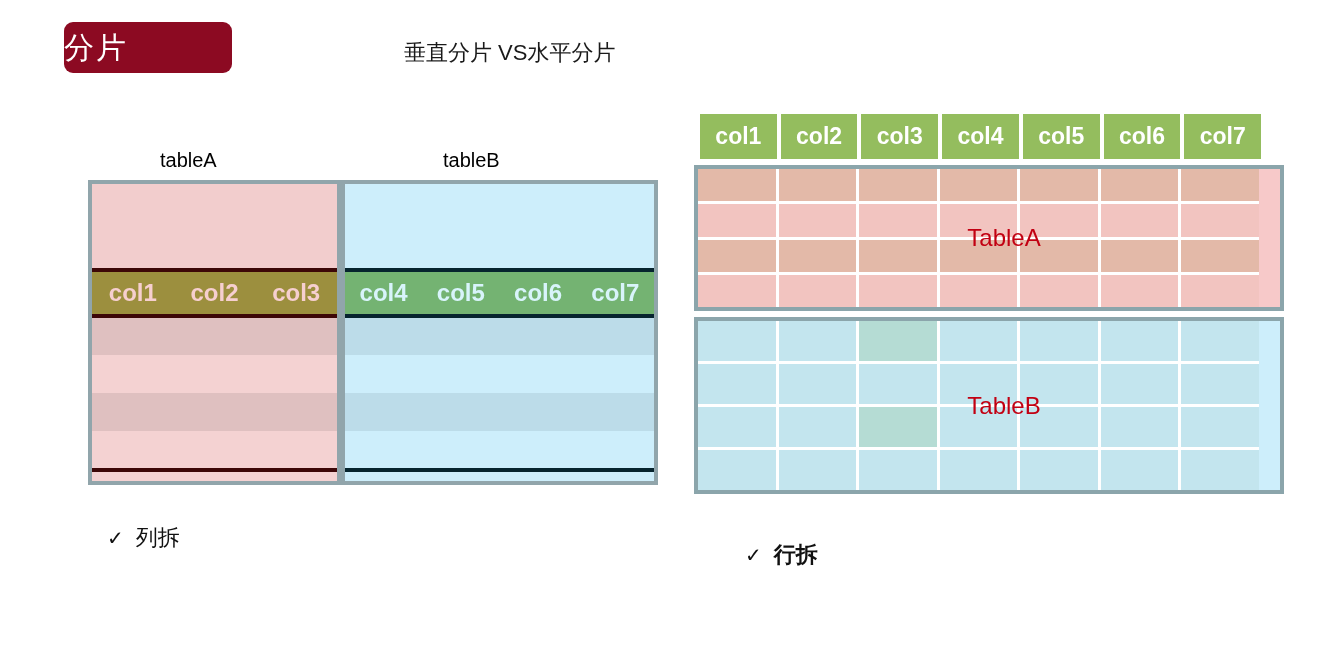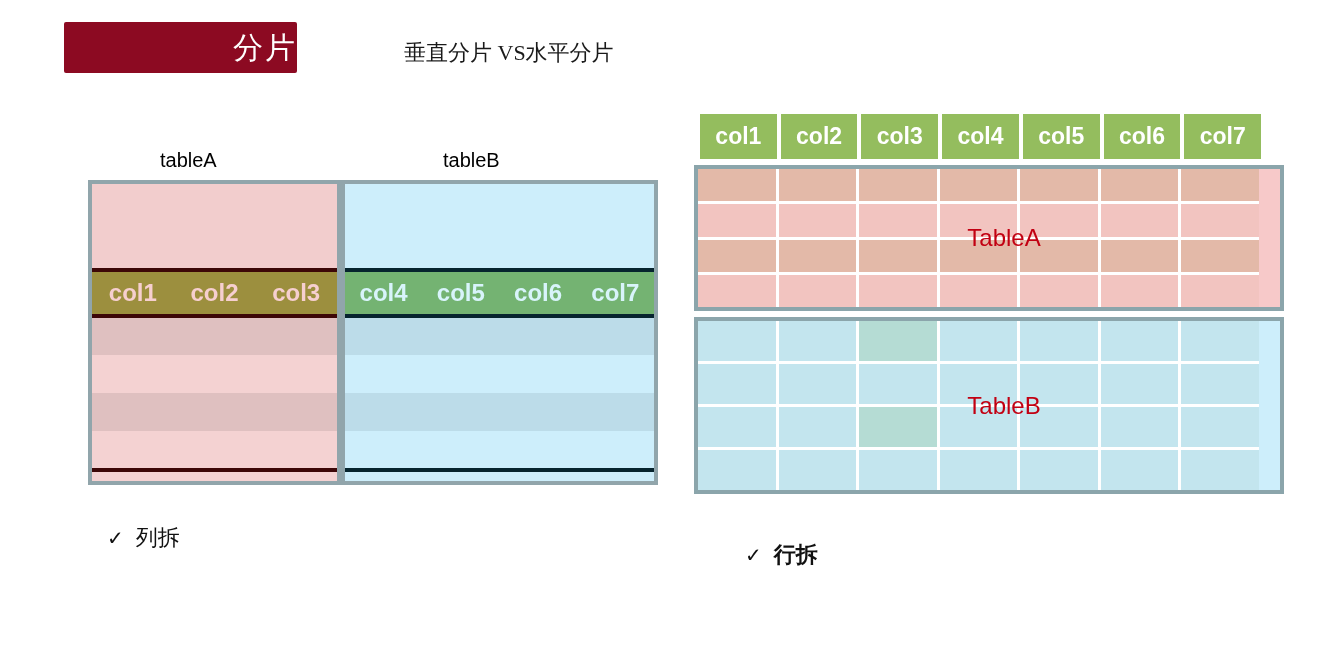--- a/index.html
+++ b/index.html
@@ -14,41 +14,41 @@
     overflow: hidden;
     font-family: "Liberation Sans", sans-serif;
     color: #000000;
   }
 
   
   #title-badge {
     position: absolute;
     left: 64px;
     top: 22px;
-    width: 233px;
+    width: 168px;
     height: 51px;
     background: #8c0a22;
-    border-radius: 2px;
+    border-radius: 9px;
     display: flex;
     align-items: center;
-    justify-content: flex-end;
+    justify-content: flex-start;
   }
   #title-badge .txt {
     color: #ffffff;
     font-family: "DejaVu Serif", "Liberation Serif", serif;
     font-size: 30px;
     letter-spacing: 2px;
     line-height: 1;
   }
 
   #subtitle {
     position: absolute;
     left: 404px;
     top: 38px;
-    font-family: Liberation Serif, serif;
+    font-family: Liberation Sans, sans-serif;
     font-size: 22px;
     color: #1a1a1a;
     white-space: nowrap;
   }
 
   
   #left-diagram {
     position: absolute;
     left: 88px;
     top: 180px;

